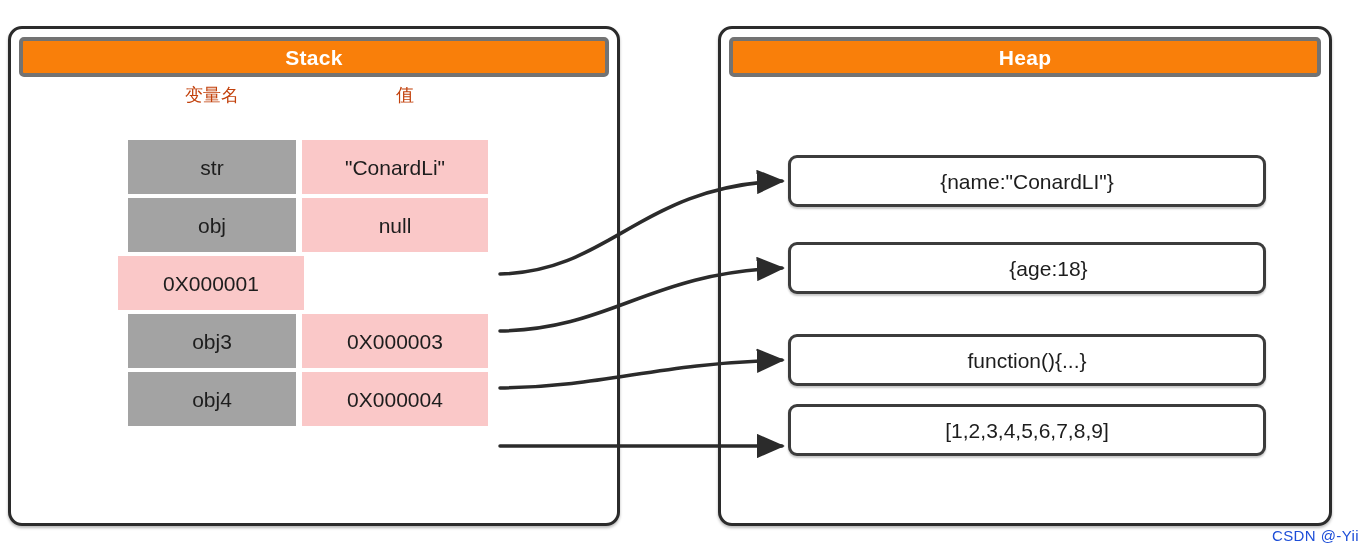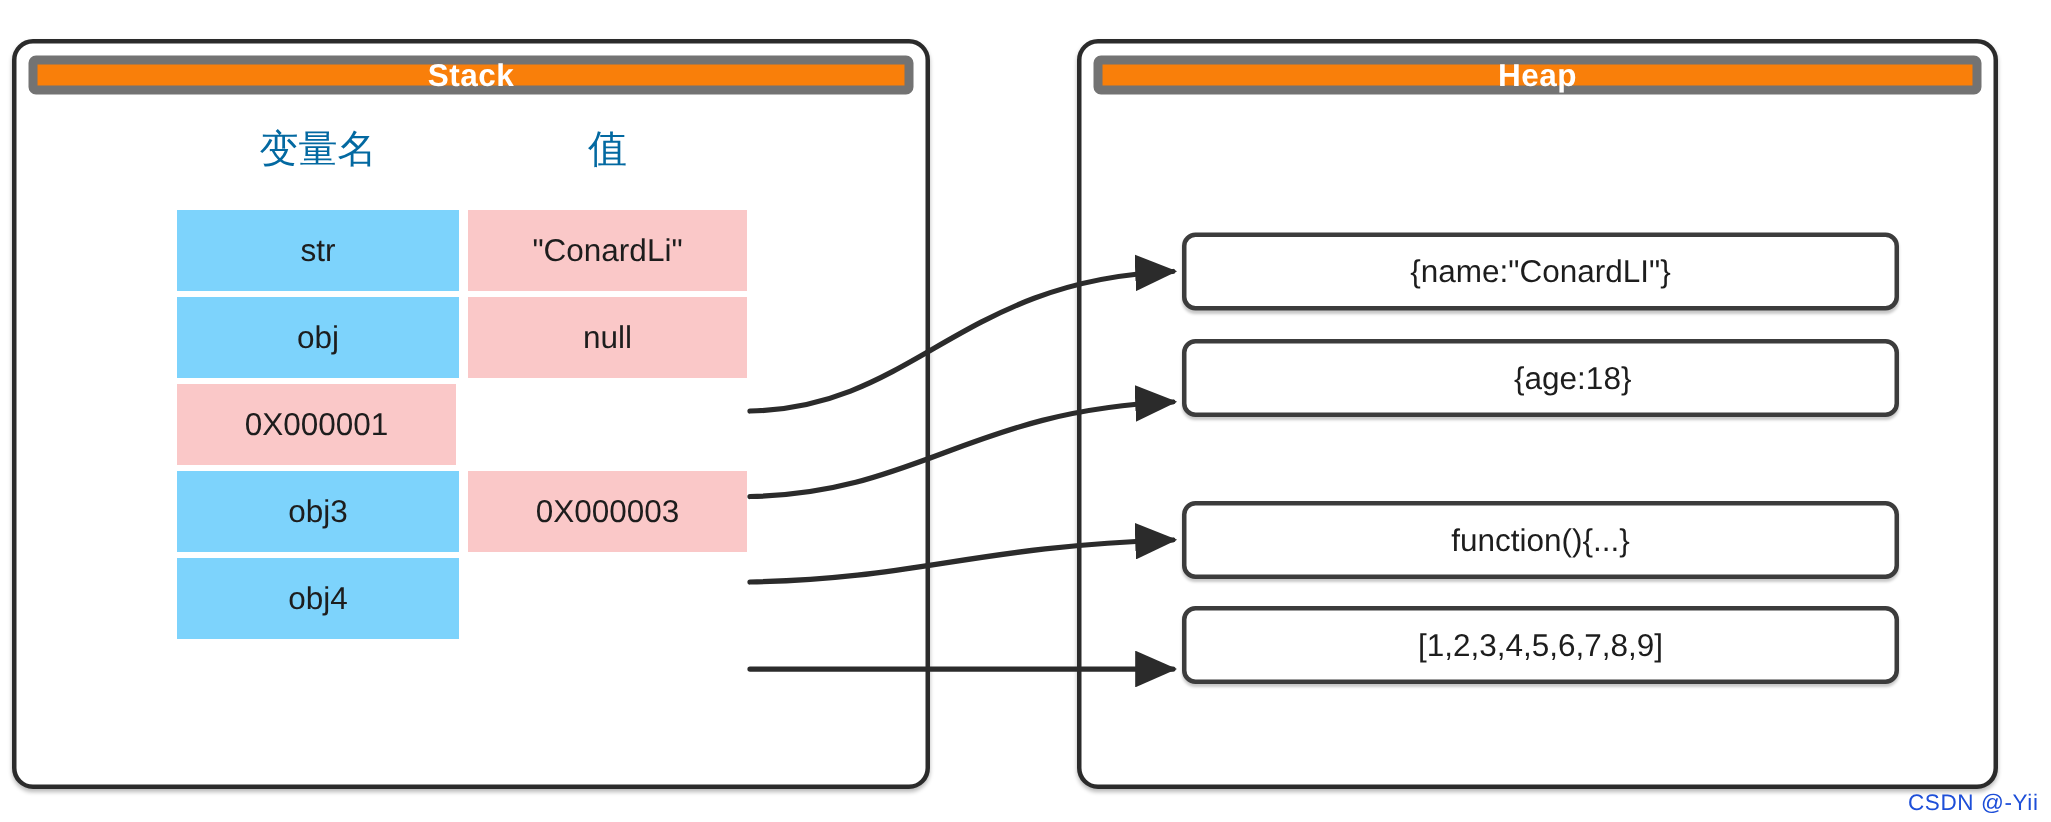--- a/index.html
+++ b/index.html
@@ -30,42 +30,42 @@
     box-shadow: 0 2px 3px rgba(0,0,0,0.28);
   }
   #stack-panel  { left: 8px;   top: 26px; width: 612px; height: 500px; }
   #heap-panel   { left: 718px; top: 26px; width: 614px; height: 500px; }
 
   .panel-header {
     position: absolute;
     left: 8px;
     top: 8px;
     right: 8px;
-    height: 26px;
-    border: 6px solid #737373;
+    height: 40px;
+    border: 4px solid #737373;
     border-radius: 5px;
     background: #F97F0A;
     box-sizing: border-box;
     display: flex;
     align-items: center;
     justify-content: center;
   }
   .panel-header-title {
     color: #ffffff;
     font-size: 21px;
     font-weight: bold;
     letter-spacing: 0.3px;
     line-height: 1;
   }
 
   
   .col-header {
     position: absolute;
-    font-size: 26px;
-    color: #0369a1;
+    font-size: 18px;
+    color: #c2410c;
     text-align: center;
     line-height: 1;
     white-space: nowrap;
   }
   #col-header-name  { left: 118px; top: 86px; width: 188px; }
   #col-header-value { left: 312px; top: 86px; width: 186px; }
 
   .stack-table {
     position: absolute;
     left: 118px;
@@ -81,21 +81,21 @@
   }
   .cell {
     display: flex;
     align-items: center;
     justify-content: center;
     font-size: 21px;
     color: #1d1d1d;
     line-height: 1;
     box-sizing: border-box;
   }
-  .cell-name  { width: 188px; background: #7dd3fc; }
+  .cell-name  { width: 168px; background: #a3a3a3; margin-left: 10px; }
   .cell-value { width: 186px; background: #FAC8C8; }
 
   
   .heap-box {
     position: absolute;
     left: 788px;
     width: 478px;
     height: 52px;
     border: 3px solid #3c3c3c;
     border-radius: 9px;
@@ -106,21 +106,21 @@
     justify-content: center;
     box-shadow: 0 2px 2px rgba(0,0,0,0.22);
   }
   .heap-box-label {
     font-size: 21px;
     color: #1d1d1d;
     line-height: 1;
     white-space: nowrap;
   }
   #heap-box-0 { top: 155px; }
-  #heap-box-1 { top: 226px; padding-left: 43px; }
+  #heap-box-1 { top: 242px; padding-left: 43px; }
   #heap-box-2 { top: 334px; text-align: center; }
   #heap-box-3 { top: 404px; align-items: center; }
 
   
   #arrow-layer {
     position: absolute;
     left: 0;
     top: 0;
     width: 1367px;
     height: 548px;
@@ -169,20 +169,21 @@
     </div>
 
 
     <div class="stack-row">
       <div class="cell cell-name">obj3</div>
       <div class="cell cell-value">0X000003</div>
     </div>
 
     <div class="stack-row">
       <div class="cell cell-name">obj4</div>
+      <div class="cell cell-value">0X000004</div>
     </div>
 
   </div>
 
   <div class="panel" id="heap-panel">
     <div class="panel-header">
       <span class="panel-header-title">Heap</span>
     </div>
   </div>
 

